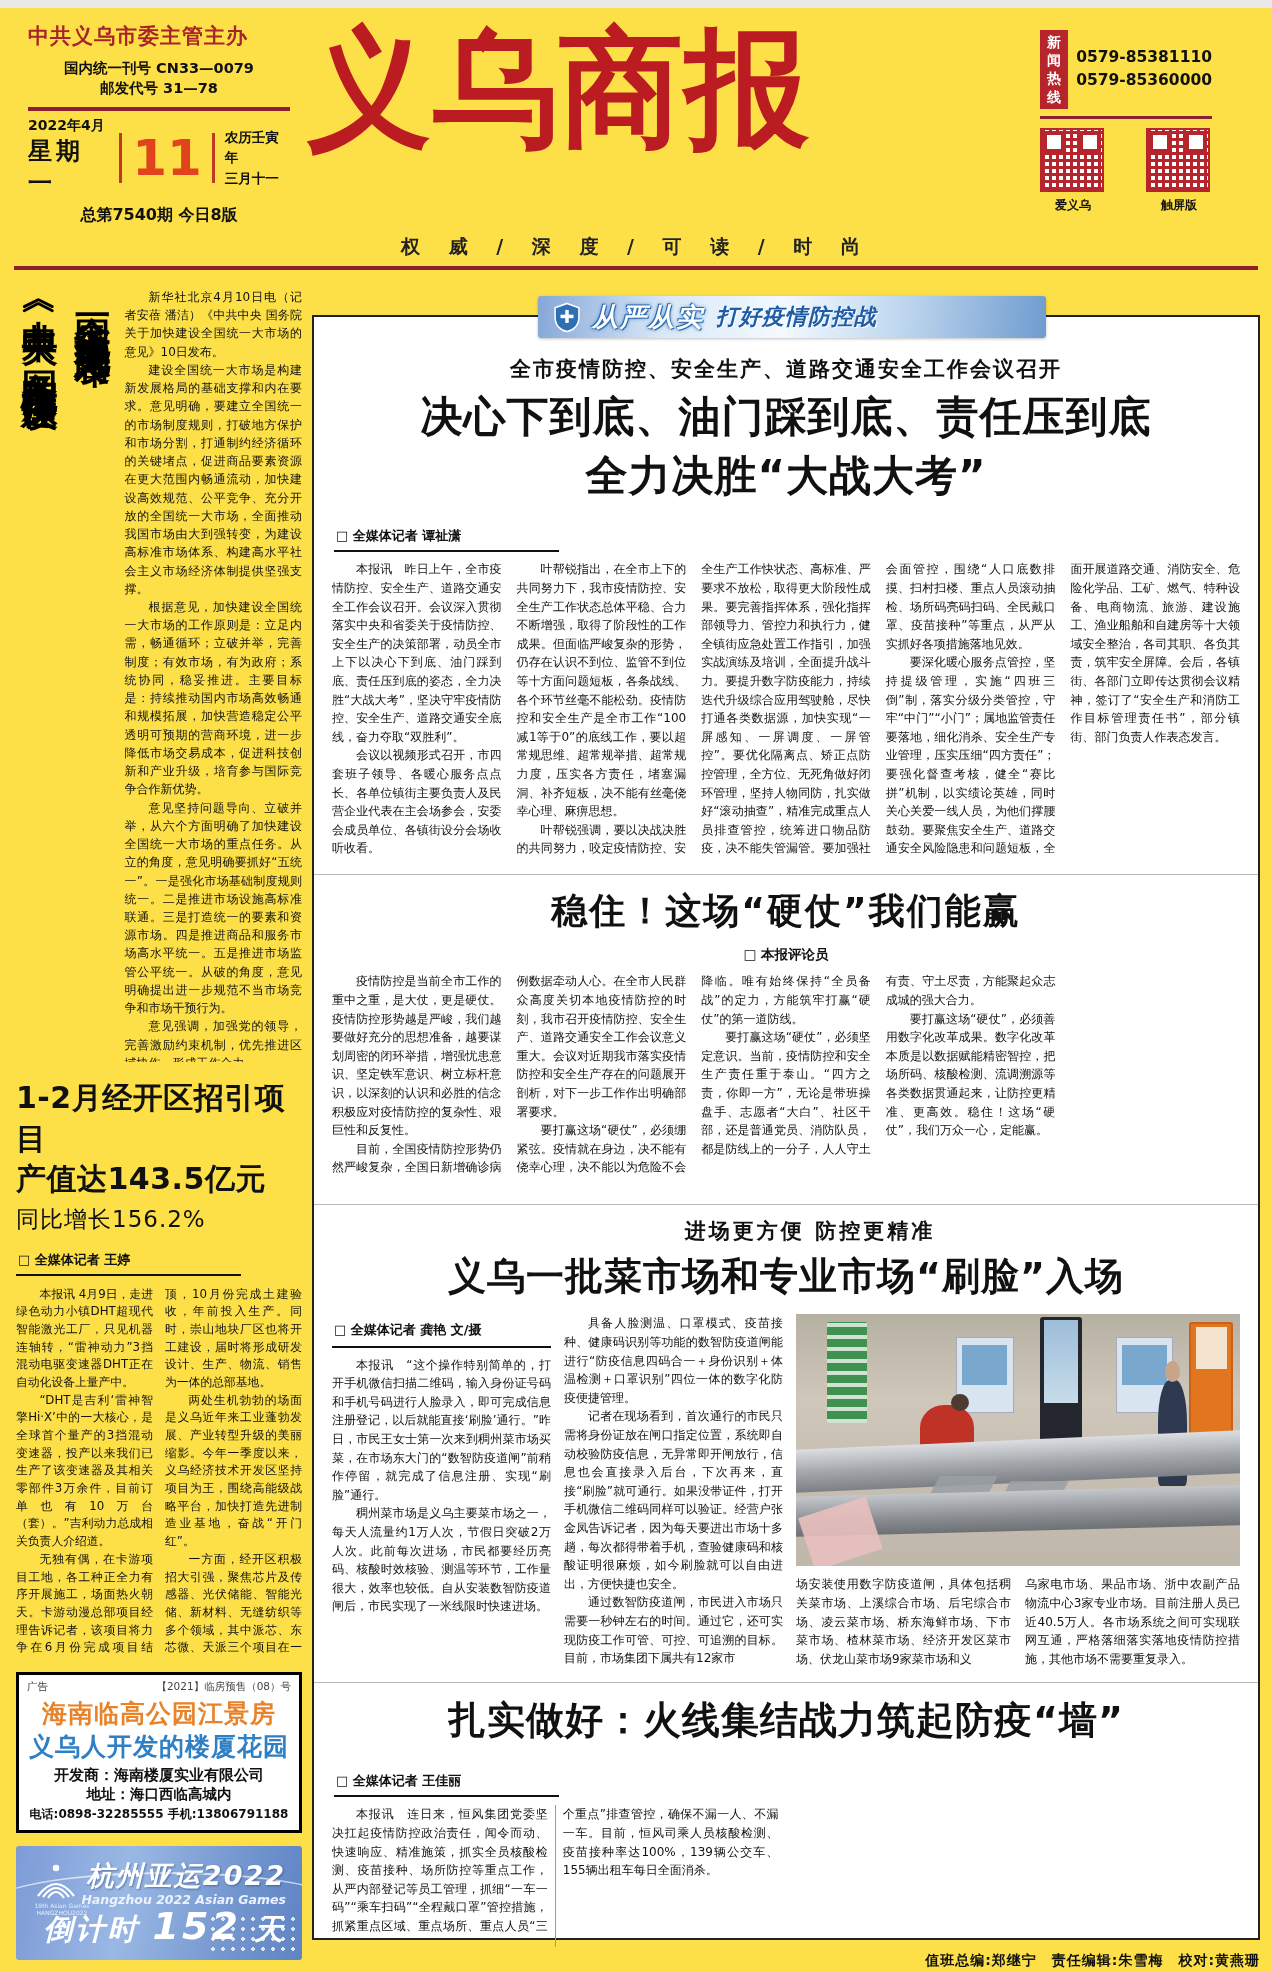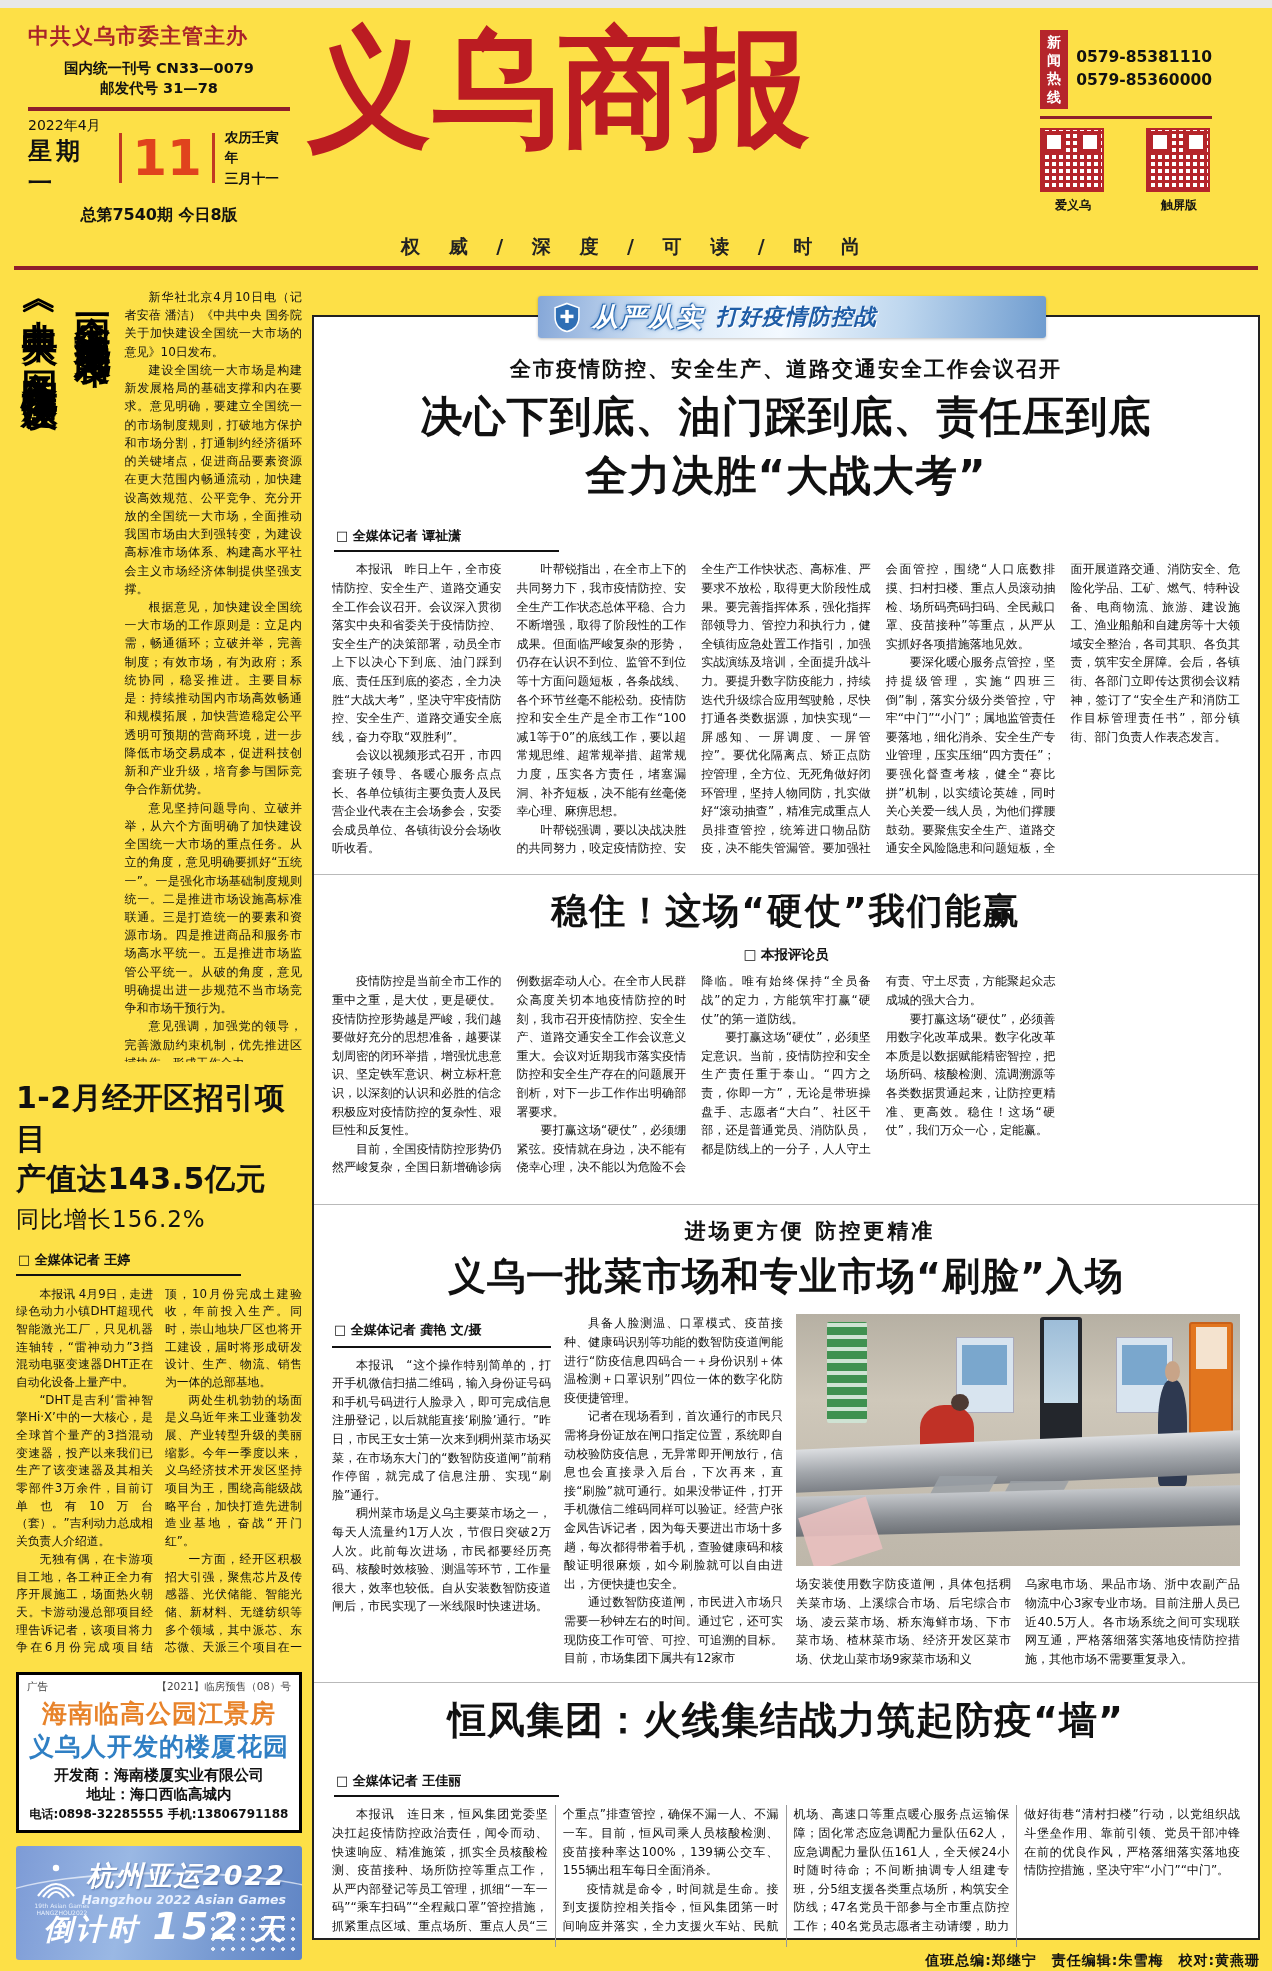--- a/index.html
+++ b/index.html
@@ -6,21 +6,21 @@
   body { background:#e8e8e8; font-family:"DejaVu Sans","Liberation Sans",sans-serif; }
   .page { position:relative; width:1272px; height:1971px; margin:8px auto; background:#fde047; overflow:hidden; color:#111; }
 
   
   .hdr-left { position:absolute; left:28px; top:14px; width:262px; }
   .organizer { color:#a8232a; font-weight:900; font-size:21px; letter-spacing:1px; white-space:nowrap; }
   .pub-codes { margin-top:8px; text-align:center; font-size:14.5px; font-weight:700; line-height:1.4; }
   .hdr-rule { height:4px; background:#8e1f2c; margin:8px 0 6px; }
   .date-row { display:flex; align-items:center; justify-content:center; }
   .date-a { text-align:left; }
-  .date-a .d1 { font-size:14px; font-weight:400; }
+  .date-a .d1 { font-size:14px; font-weight:700; }
   .date-a .d2 { font-size:24px; font-weight:900; letter-spacing:4px; }
   .day-num { color:#e0431d; font-size:50px; font-weight:900; line-height:1; padding:0 10px; margin:0 10px;
              border-left:3px solid #c23922; border-right:3px solid #c23922; }
   .date-b { font-size:13.5px; font-weight:700; line-height:1.5; }
   .issue-line { text-align:center; font-size:16px; font-weight:700; margin-top:6px; }
 
   .masthead { position:absolute; left:276px; top:2px; width:566px; text-align:center;
               font-family:"DejaVu Serif","Liberation Serif",serif;
               font-size:124px; font-weight:900; color:#bb1c22; line-height:1.25; letter-spacing:2px;
               transform:scaleY(1.04); white-space:nowrap; }
@@ -345,26 +345,25 @@
           </div>
           <div class="c-below">
               <p class="para">场安装使用数字防疫道闸，具体包括稠关菜市场、上溪综合市场、后宅综合市场、凌云菜市场、桥东海鲜市场、下市菜市场、楂林菜市场、经济开发区菜市场、伏龙山菜市场9家菜市场和义</p>
               <p class="para">乌家电市场、果品市场、浙中农副产品物流中心3家专业市场。目前注册人员已近40.5万人。各市场系统之间可实现联网互通，严格落细落实落地疫情防控措施，其他市场不需要重复录入。</p>
             </div>
         </div>
       </div>
     </div>
 
     <div class="sec">
-      <div class="h2d">恒风集团：火线集结战力筑起防疫“墙”</div>
+      <div class="h2d">扎实做好：火线集结战力筑起防疫“墙”</div>
       <div class="byline-left">
         <span class="byline" style="display:inline-block">□ 全媒体记者 王佳丽</span>
       </div>
       <div class="body-cols d-body">
           <p class="para">本报讯　连日来，恒风集团党委坚决扛起疫情防控政治责任，闻令而动、快速响应、精准施策，抓实全员核酸检测、疫苗接种、场所防控等重点工作，从严内部登记等员工管理，抓细“一车一码”“乘车扫码”“全程戴口罩”管控措施，抓紧重点区域、重点场所、重点人员“三个重点”排查管控，确保不漏一人、不漏一车。目前，恒风司乘人员核酸检测、疫苗接种率达100%，139辆公交车、155辆出租车每日全面消杀。</p>
-          <p class="para">疫情就是命令，时间就是生命。接到支援防控相关指令，恒风集团第一时间响应并落实，全力支援火车站、民航机场、高速口等重点暖心服务点运输保障；固化常态应急调配力量队伍62人，应急调配力量队伍161人，全天候24小时随时待命；不间断抽调专人组建专班，分5组支援各类重点场所，构筑安全防线；47名党员干部参与全市重点防控工作；40名党员志愿者主动请缨，助力做好街巷“清村扫楼”行动，以党组织战斗堡垒作用、靠前引领、党员干部冲锋在前的优良作风，严格落细落实落地疫情防控措施，坚决守牢“小门”“中门”。</p>
         </div>
     </div>
   </div>
 
   <div class="footer">值班总编:郑继宁　责任编辑:朱雪梅　校对:黄燕珊</div>
 
 </div>
 
 </body></html>

